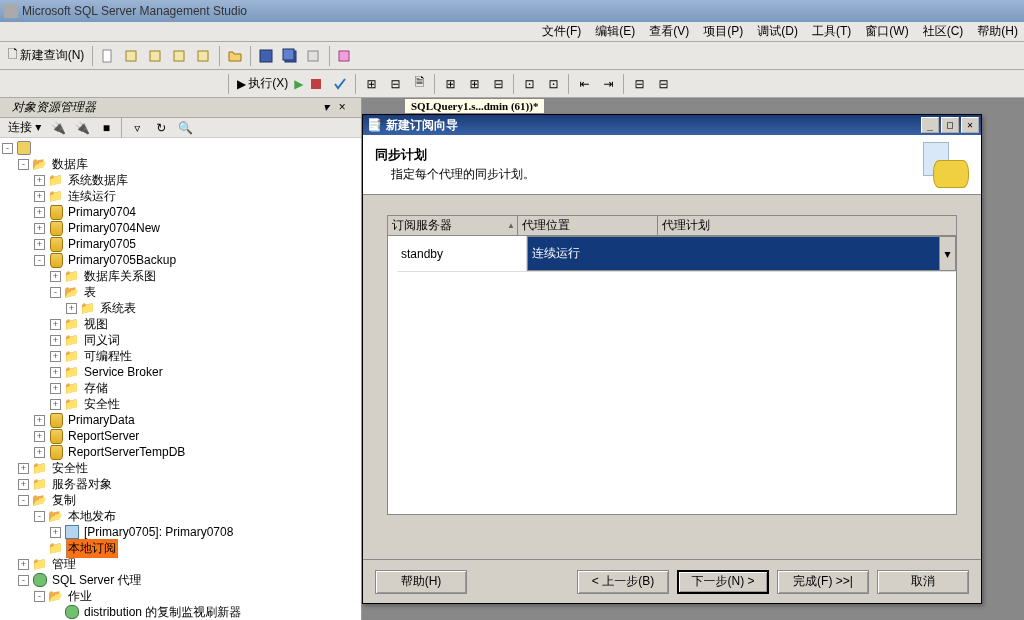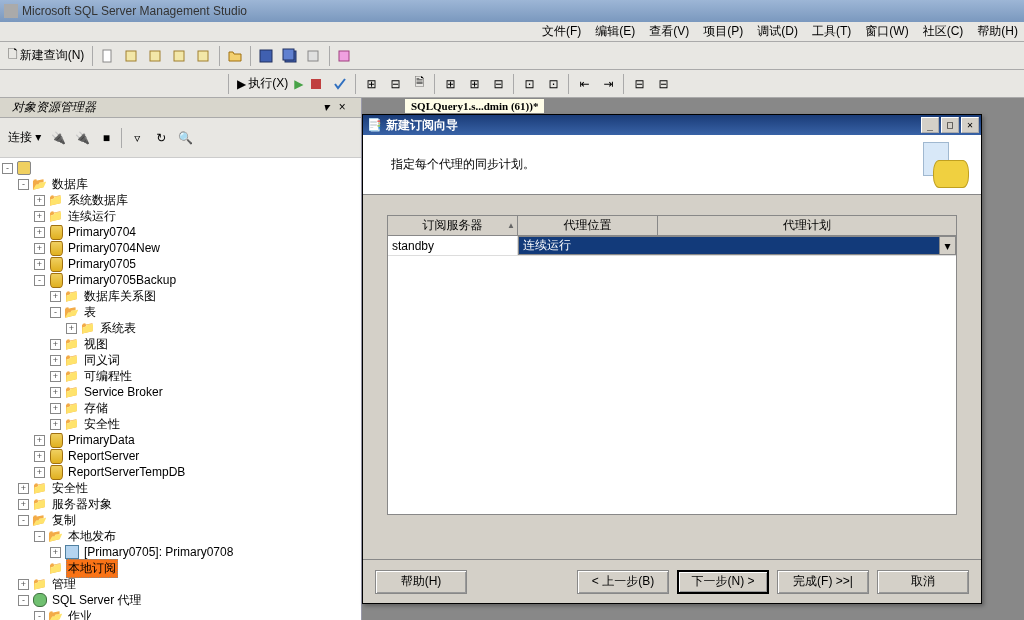--- a/index.html
+++ b/index.html
@@ -20,21 +20,21 @@
 .tsep { width: 1px; height: 20px; background: #aaa; margin: 0 2px; }
 .tlabel { padding: 2px 4px; display: flex; align-items: center; gap: 2px; }
 
 
 .main { display: flex; height: calc(620px - 98px); }
 
 
 .panel { width: 362px; border-right: 1px solid #99a; background: #fff; display: flex; flex-direction: column; }
 .panel-title { height: 20px; background: #d8d6cc; border-bottom: 1px solid #aaa; padding: 2px 12px; display: flex; align-items: center; justify-content: space-between; font-style: italic; }
 .panel-title .x { width: 14px; height: 14px; text-align: center; line-height: 12px; }
-.panel-bar { height: 40px; background: #e8e7e3; border-bottom: 1px solid #ccc; display: flex; align-items: center; padding-left: 4px; gap: 2px; }
+.panel-bar { height: 20px; background: #e8e7e3; border-bottom: 1px solid #ccc; display: flex; align-items: center; padding-left: 4px; gap: 2px; }
 .tree { flex: 1; overflow: auto; padding: 2px 0; background: #fff; }
 .node { display: flex; align-items: center; height: 16px; white-space: nowrap; }
 .expander { width: 11px; height: 11px; border: 1px solid #888; background: #fff; text-align: center; line-height: 8px; font-size: 9px; margin-right: 3px; color: #555; cursor: pointer; }
 .noexp { width: 11px; height: 11px; margin-right: 3px; }
 .ticon { width: 16px; height: 14px; margin-right: 2px; display: flex; align-items: center; justify-content: center; }
 .ticon.folder::before { content: "📁"; font-size: 12px; }
 .ticon.folder-open::before { content: "📂"; font-size: 12px; }
 .ticon.db::before { content: ""; display: block; width: 11px; height: 13px; background: linear-gradient(#f0d060, #e0b020); border-radius: 2px 2px 3px 3px/5px 5px 5px 5px; border: 1px solid #a07010; }
 .ticon.server::before { content: ""; display: block; width: 12px; height: 12px; background: #f0d060; border: 1px solid #888; border-radius: 2px; }
 .ticon.pub::before { content: ""; display: block; width: 12px; height: 12px; background: #b4d4f0; border: 1px solid #5080a0; }
@@ -56,24 +56,24 @@
 .wiz-head .txt { flex: 1; }
 .wiz-head .t1 { font-weight: bold; font-size: 13px; margin-bottom: 2px; }
 .wiz-head .t2 { font-size: 12px; padding-left: 16px; }
 .wiz-head .decor { width: 46px; height: 46px; position: relative; }
 .wiz-head .decor .cyl { position: absolute; right: 0; bottom: 0; width: 36px; height: 28px; background: #f0d040; border-radius: 6px/12px; border: 1px solid #c0a020; }
 .wiz-head .decor .pg { position: absolute; left: 0; top: 0; width: 26px; height: 34px; background: #d8e8f8; border: 1px solid #a0b8d0; }
 .wiz-body { padding: 20px 24px 8px 24px; }
 .grouplabel { margin-bottom: 4px; }
 .grid { border: 1px solid #888; background: #fff; height: 300px; }
 .grid-head { display: flex; background: #d4d0c8; height: 20px; border-bottom: 1px solid #888; }
-.grid-head .gh { border-right: 1px solid #888; padding: 2px 4px; display: flex; align-items: center; position: relative; justify-content: center; }
+.grid-head .gh { border-right: 1px solid #888; padding: 2px 4px; display: flex; align-items: center; position: relative; }
 .gh .sort { position: absolute; right: 2px; font-size: 8px; color: #666; }
 .gh1 { width: 130px; } .gh2 { width: 140px; } .gh3 { flex: 1; border-right: none !important; }
-.grid-row { display: flex; height: 20px; }
+.grid-row { display: flex; height: 36px; padding-left: 9px; }
 .grid-row .gc { border-right: 1px solid #ddd; border-bottom: 1px solid #ddd; padding: 1px 4px; display: flex; align-items: center; }
 .gc1 { width: 130px; } .gc2 { width: 140px; } .gc3 { flex: 1; border-right: none !important; padding: 0 !important; }
 .combo { width: 100%; height: 100%; background: #123a7a; color: #fff; border: 1px solid #888; display: flex; align-items: center; padding-left: 4px; position: relative; }
 .combo .arrow { position: absolute; right: 0; top: 0; width: 16px; height: 100%; background: #d4d0c8; border-left: 1px solid #888; display: flex; align-items: center; justify-content: center; color: #000; }
 .wiz-foot { position: absolute; bottom: 0; left: 0; right: 0; height: 44px; border-top: 1px solid #888; display: flex; align-items: center; padding: 0 12px; gap: 8px; }
 .wiz-foot .sp { flex: 1; }
 .btn { min-width: 92px; height: 24px; background: #d4d0c8; border: 1px solid #888; box-shadow: inset 1px 1px #fff, inset -1px -1px #999; padding: 0 8px; }
 .btn.primary { border: 2px solid #000; }
 </style>
 </head>
@@ -372,20 +372,21 @@
         <span style="font-weight:bold;margin-left:4px">新建订阅向导</span>
         <span class="spacer"></span>
         <span class="winbtns">
           <span class="winbtn">_</span>
           <span class="winbtn">□</span>
           <span class="winbtn">✕</span>
         </span>
       </div>
       <div class="wiz-head">
         <div class="txt">
+          <div class="t1">同步计划</div>
           <div class="t2">指定每个代理的同步计划。</div>
         </div>
         <div class="decor">
             <div class="pg"></div>
             <div class="cyl"></div>
           </div>
       </div>
       <div class="wiz-body">
         <div class="grid">
           <div class="grid-head">

